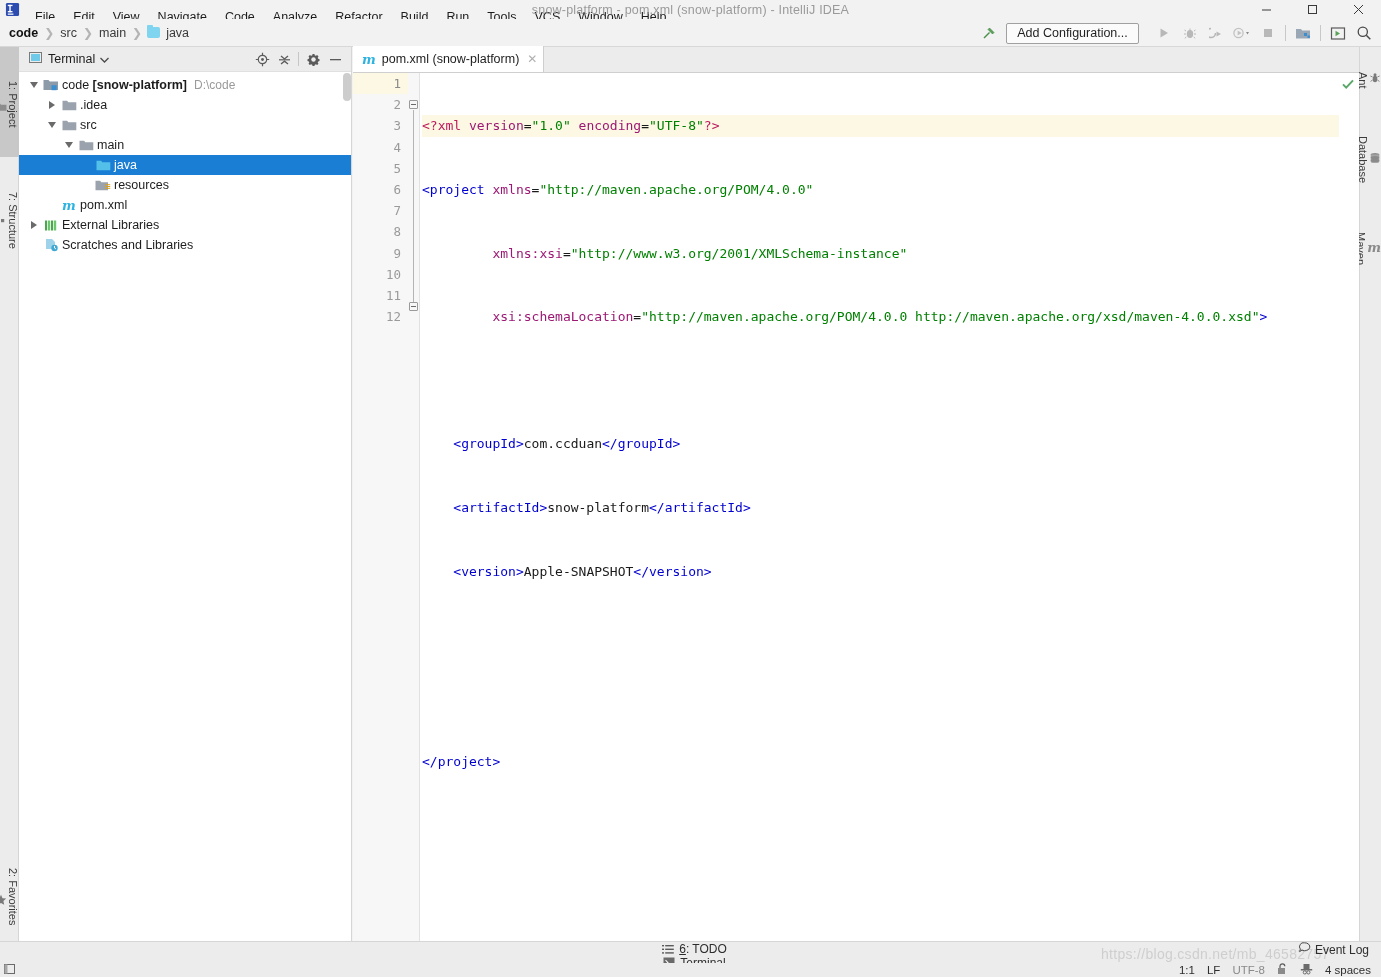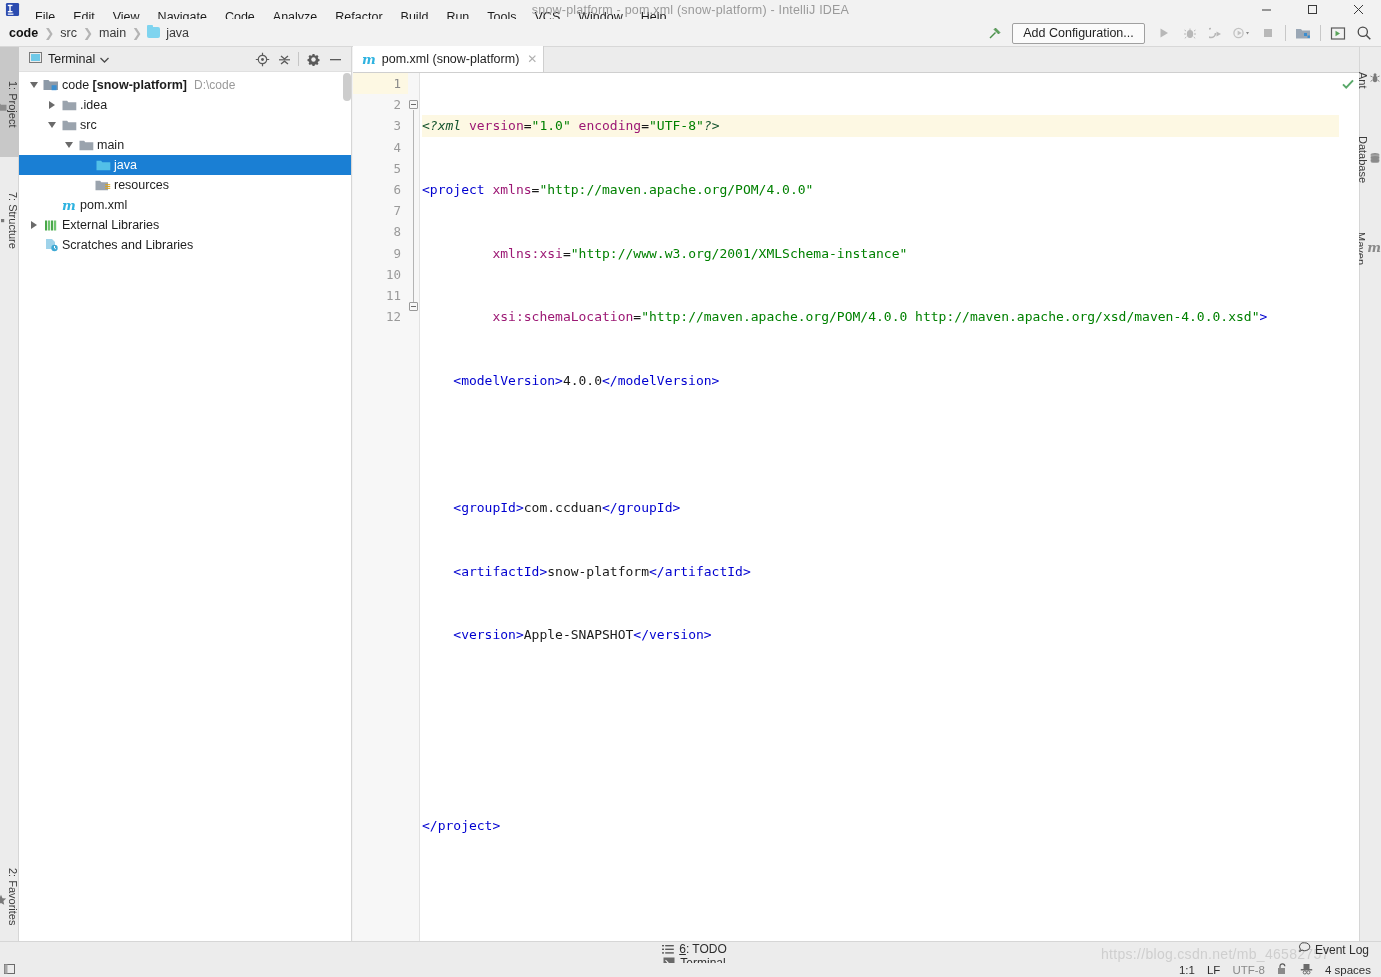--- a/index.html
+++ b/index.html
@@ -70,21 +70,21 @@
     position: absolute; right: 4px; top: 0; height: 28px;
     display: flex; align-items: center; gap: 0px;
   }
   .tb-icon {
     width: 26px; height: 24px; display: flex; align-items: center; justify-content: center;
     cursor: default;
   }
   .addconfig {
     height: 21px; min-width: 133px; border: 1px solid #a0a0a0; background: #fbfbfb;
     border-radius: 2px; font-size: 12.5px; color: #1f1f1f; display: flex;
-    align-items: center; justify-content: center; padding: 0 8px; margin: 0 6px 0 4px;
+    align-items: center; justify-content: center; padding: 0 8px; margin: 0 12px 0 4px;
     cursor: default; white-space: nowrap;
   }
   .tb-sep { width: 1px; height: 16px; background: #c8c8c8; margin: 0 4px; }
 
   
   .left-strip {
     position: absolute; left: 0; top: 47px; width: 19px; height: 894px;
     background: #ececec; border-right: 1px solid #d6d6d6;
   }
   .strip-btn {
@@ -181,21 +181,21 @@
     flex: 1 1 auto; position: relative; padding-left: 2px;
     font-family: "DejaVu Sans Mono", monospace; font-size: 13px;
     line-height: 21.2px; white-space: pre; overflow: hidden;
   }
   .code-line { height: 21.2px; line-height: 21.2px; }
   .code-line.cur { background: #fdf8e3; }
   .tok-tag { color: #0000d0; }
   .tok-attr { color: #9c1874; }
   .tok-str { color: #008000; }
   .tok-text { color: #1a1a1a; }
-  .tok-pi { color: #14532d; font-style: italic; }
+  .tok-pi { color: #be185d; }
 
   .editor-marks { position: absolute; right: 0; top: 0; width: 20px; height: 868px; background:#fff; }
   .ok-check { position: absolute; right: 4px; top: 4px; color: #59a869; font-size: 14px; }
 
   
   .bottom-bar {
     position: absolute; left: 0; top: 941px; width: 1381px; height: 22px;
     background: #ececec; border-top: 1px solid #d6d6d6;
     display: flex; align-items: center; padding-left: 28px; flex-direction: column;
   }
@@ -601,21 +601,20 @@
         <div class="fold-mark" style="top:27px;"></div>
         <div class="fold-bar" style="top:37px; height:196px;"></div>
         <div class="fold-mark" style="top:229px;"></div>
       </div>
 
       <div class="code">
         <div class="code-line cur"><span class="tok-pi">&lt;?xml</span> <span class="tok-attr">version</span><span class="tok-text">=</span><span class="tok-str">"1.0"</span> <span class="tok-attr">encoding</span><span class="tok-text">=</span><span class="tok-str">"UTF-8"</span><span class="tok-pi">?&gt;</span></div>
         <div class="code-line"><span class="tok-tag">&lt;project</span> <span class="tok-attr">xmlns</span><span class="tok-text">=</span><span class="tok-str">"http://maven.apache.org/POM/4.0.0"</span></div>
         <div class="code-line">         <span class="tok-attr">xmlns:xsi</span><span class="tok-text">=</span><span class="tok-str">"http://www.w3.org/2001/XMLSchema-instance"</span></div>
         <div class="code-line">         <span class="tok-attr">xsi:schemaLocation</span><span class="tok-text">=</span><span class="tok-str">"http://maven.apache.org/POM/4.0.0 http://maven.apache.org/xsd/maven-4.0.0.xsd"</span><span class="tok-tag">&gt;</span></div>
-        <div class="code-line">    <span class="tok-tag">&lt;modelVersion&gt;</span><span class="tok-text">4.0.0</span><span class="tok-tag">&lt;/modelVersion&gt;</span></div>
         <div class="code-line"> </div>
         <div class="code-line">    <span class="tok-tag">&lt;groupId&gt;</span><span class="tok-text">com.ccduan</span><span class="tok-tag">&lt;/groupId&gt;</span></div>
         <div class="code-line">    <span class="tok-tag">&lt;artifactId&gt;</span><span class="tok-text">snow-platform</span><span class="tok-tag">&lt;/artifactId&gt;</span></div>
         <div class="code-line">    <span class="tok-tag">&lt;version&gt;</span><span class="tok-text">Apple-SNAPSHOT</span><span class="tok-tag">&lt;/version&gt;</span></div>
         <div class="code-line"> </div>
         <div class="code-line"> </div>
         <div class="code-line"><span class="tok-tag">&lt;/project&gt;</span></div>
       </div>
 
       <div class="editor-marks">

